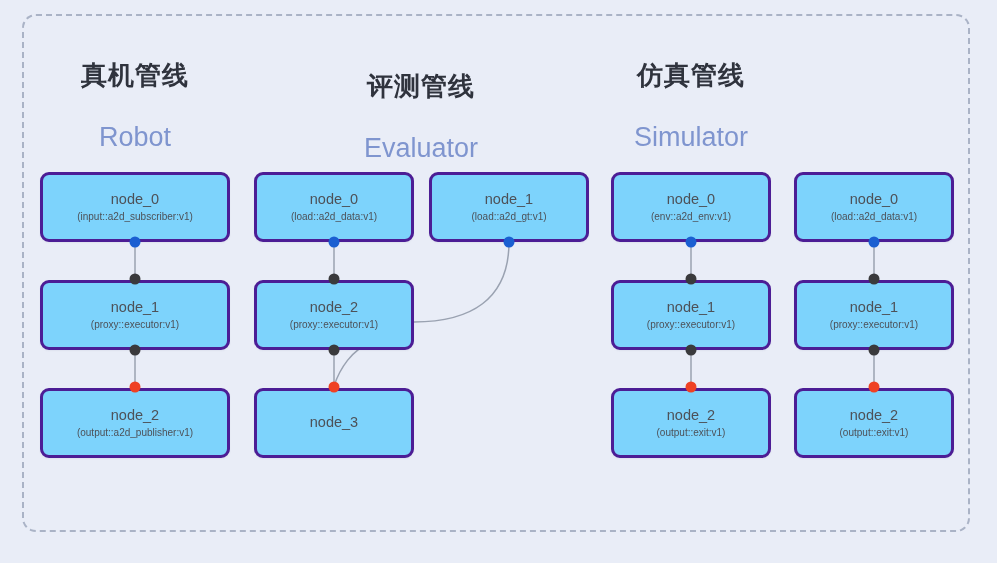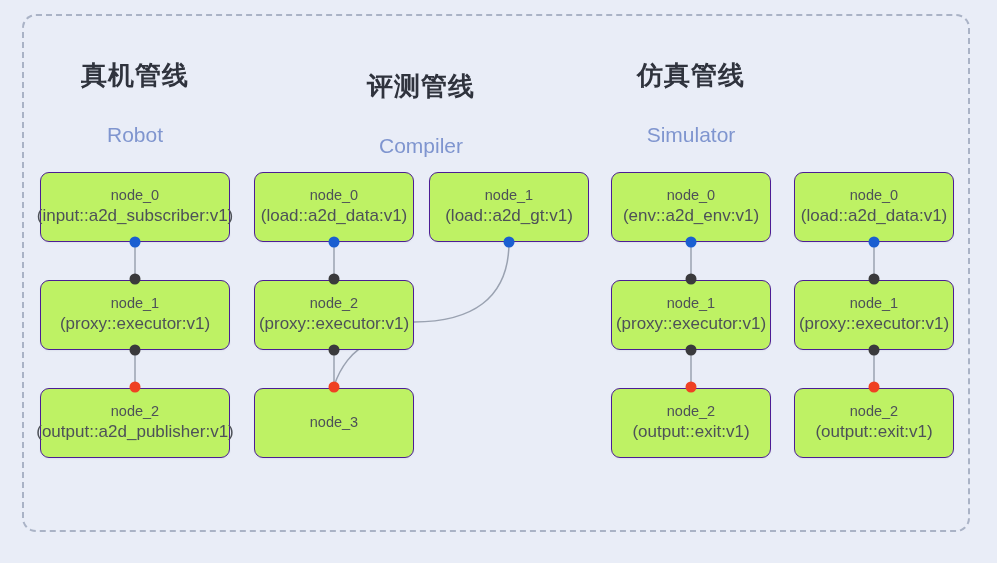--- a/index.html
+++ b/index.html
@@ -42,47 +42,47 @@
     white-space: nowrap;
   }
   .col-cn {
     font-size: 26px;
     font-weight: bold;
     color: #2f333d;
     letter-spacing: 1px;
     line-height: 1;
   }
   .col-en {
-    font-size: 21px;
+    font-size: 27px;
     color: #7f95cf;
     line-height: 1;
     margin-top: 36px;
   }
   
   .node {
     position: absolute;
     box-sizing: border-box;
-    background: #bef264;
-    border: 1px solid #4c1d95;
+    background: #7dd3fc;
+    border: 3px solid #4c1d95;
     border-radius: 9px;
     box-shadow: 0 1px 2px rgba(60,70,100,0.06);
     display: flex;
     flex-direction: column;
     align-items: center;
     justify-content: center;
     text-align: center;
     color: #52565e;
   }
   .node-title {
     font-size: 14.5px;
     line-height: 1.35;
     color: #4d5158;
   }
   .node-sub {
-    font-size: 17px;
+    font-size: 10px;
     line-height: 1.35;
     color: #4d5158;
     white-space: nowrap;
   }
   
   .port {
     position: absolute;
     width: 11px;
     height: 11px;
     border-radius: 50%;
@@ -120,21 +120,21 @@
     </g>
   </svg>
 
   <div class="col-head" style="left:55px; top:62px; width:160px;">
     <div class="col-cn">真机管线</div>
     <div class="col-en">Robot</div>
   </div>
 
   <div class="col-head" style="left:341px; top:62px; width:160px;margin-top:11px;">
     <div class="col-cn">评测管线</div>
-    <div class="col-en">Compiler</div>
+    <div class="col-en">Evaluator</div>
   </div>
 
   <div class="col-head" style="left:611px; top:62px; width:160px;">
     <div class="col-cn">仿真管线</div>
     <div class="col-en">Simulator</div>
   </div>
 
 
   <div class="node" style="left:40px; top:172px; width:190px; height:70px;">
     <div class="node-title">node_0</div>

